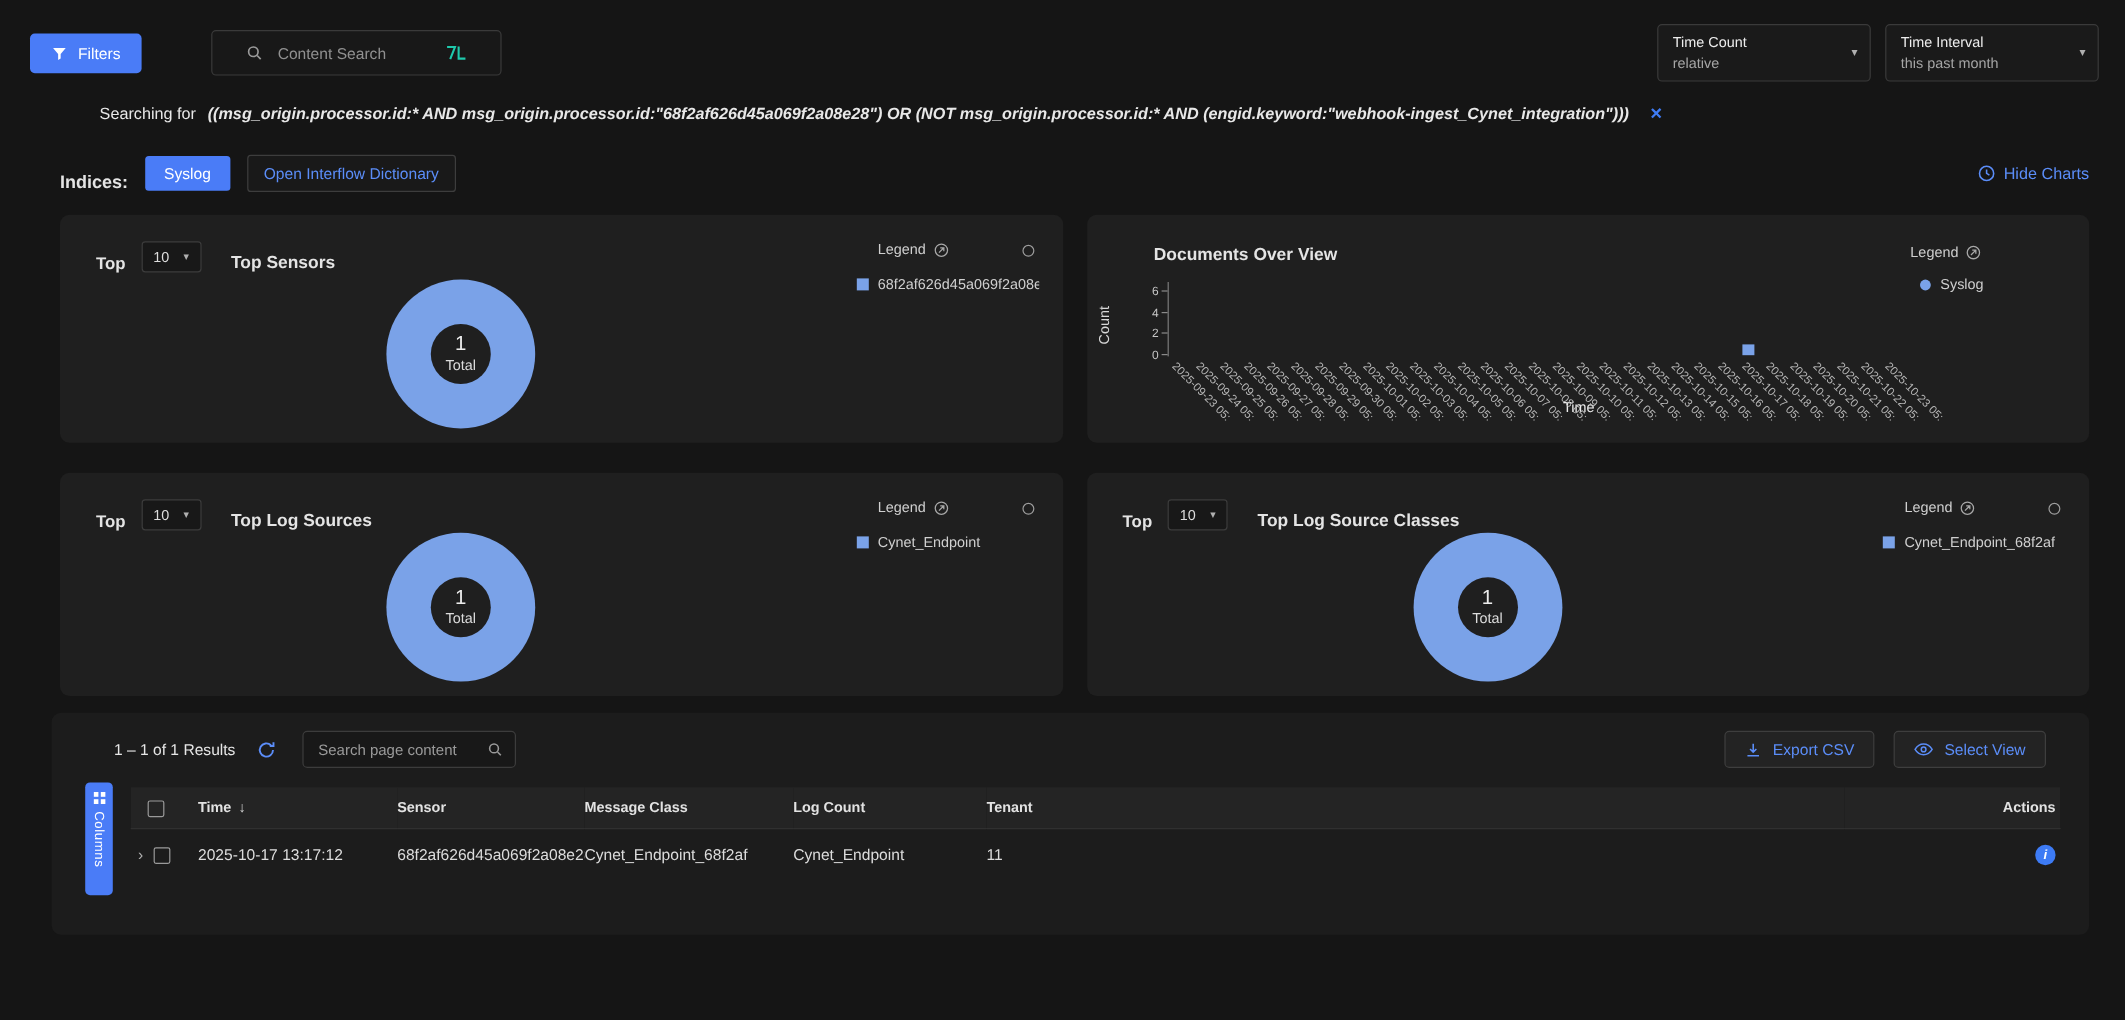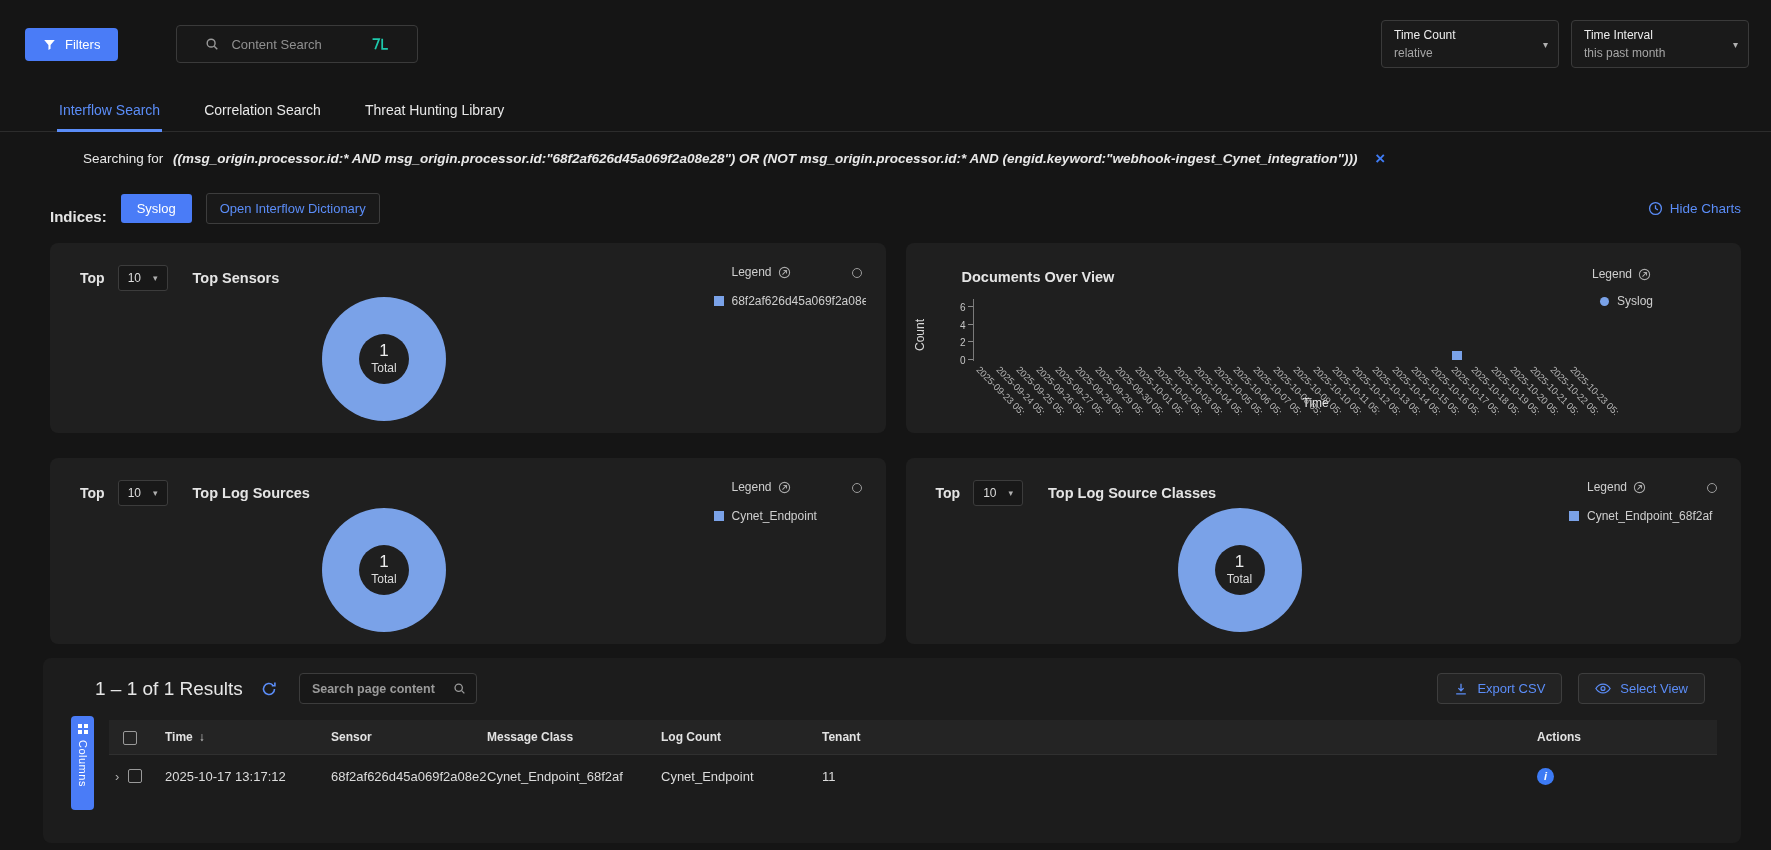--- a/index.html
+++ b/index.html
@@ -42,21 +42,21 @@
                 font-size:13px; cursor:pointer; font-family:inherit; }
   .btn-dict { background:#191919; color:var(--blue); border:1px solid #3d3d3d; border-radius:3px;
               padding:7px 13px; font-size:13px; cursor:pointer; font-family:inherit; }
   .hide-charts { margin-left:auto; display:flex; align-items:center; gap:7px; color:var(--blue);
                  font-size:13.5px; cursor:pointer; }
 
   
   .charts { display:grid; grid-template-columns:1fr 1fr; grid-template-rows:190px 186px; gap:25px 20px;
             margin:18px 30px 0 50px; }
   .panel { position:relative; background:#1f1f1f; border-radius:8px; overflow:hidden; }
-  .phead { position:absolute; top:22px; left:30px; display:flex; align-items:center; gap:13px; }
+  .phead { position:absolute; top:22px; left:30px; display:flex; align-items:flex-end; gap:13px; }
   .top-label { font-weight:bold; font-size:14px; }
   .top-select { display:flex; align-items:center; gap:12px; border:1px solid #3c3c3c; background:#181818;
                 border-radius:3px; padding:5px 9px; font-size:12px; color:#ddd; cursor:pointer; }
   .top-select .tscaret { font-size:9px; color:#b0b0b0; }
   .ptitle { font-weight:bold; font-size:14.5px; margin-left:12px; }
   .plegend { position:absolute; top:22px; right:20px; width:172px; overflow:hidden; font-size:12px; color:#cfcfcf; }
   .plegend .l1 { display:flex; align-items:center; gap:6px; margin-left:38px; cursor:pointer; }
   .plegend .l2 { display:flex; align-items:center; gap:8px; margin-top:15px; margin-left:20px;
                  white-space:nowrap; cursor:pointer; }
   .sq { width:10px; height:10px; background:var(--chart-blue); flex:0 0 auto; }
@@ -83,42 +83,42 @@
   .xlab { position:absolute; top:57px; transform-origin:0 0; transform:rotate(45deg); font-size:9.5px;
           color:#b6b6b6; white-space:nowrap; }
   .vbar { position:absolute; bottom:0; width:10px; background:var(--chart-blue); }
   .count-label { position:absolute; left:-98px; top:21px; width:90px; text-align:center;
                  transform:rotate(-90deg); font-size:12px; color:#d8d8d8; }
   .time-title { position:absolute; left:330px; top:89px; font-size:12px; color:#ededed; }
 
   
   .results { position:relative; margin:14px 30px 0 43px; height:185px; background:#1c1c1c; border-radius:8px; }
   .rtoolbar { display:flex; align-items:center; padding:15px 36px 0 52px; }
-  .rcount { font-size:19px; color:#e6e6e6; }
+  .rcount { font-size:13px; color:#e6e6e6; }
   .refresh { margin-left:18px; color:var(--blue); display:flex; cursor:pointer; }
   .page-search { margin-left:22px; display:flex; align-items:center; width:178px; height:31px;
                  border:1px solid #3c3c3c; border-radius:4px; background:#181818; padding:0 10px; gap:8px; }
   .page-search input { flex:1; min-width:0; background:transparent; border:none; outline:none; color:#f9a8d4;
-                       font-size:12.5px; font-family:inherit;font-weight:bold; }
+                       font-size:12.5px; font-family:inherit; }
   .page-search input::placeholder { color:#9a9a9a; }
   .rbtn { display:flex; align-items:center; gap:9px; border:1px solid #3e3e3e; background:#232323;
           color:var(--blue); font-size:13px; padding:7px 16px; border-radius:4px; cursor:pointer;
           font-family:inherit; }
   .rbtn.export { margin-left:auto; }
   .rbtn.view { margin-left:16px; }
   .columns-tab { position:absolute; left:28px; top:58px; width:23px; height:94px; background:var(--accent);
                  border-radius:4px; display:flex; flex-direction:column; align-items:center; padding-top:8px;
                  gap:6px; color:#fff; cursor:pointer; }
   .col-text { writing-mode:vertical-rl; font-size:11px; letter-spacing:0.5px; }
   .rtable { position:absolute; left:66px; right:24px; top:62px; table-layout:fixed; border-collapse:collapse;
             width:calc(100% - 90px); }
   .rtable th { text-align:left; font-size:12px; font-weight:bold; color:#e2e2e2; padding:10px 4px 9px 0;
                background:#242424; border-bottom:1px solid #303030; overflow:hidden; white-space:nowrap; }
   .rtable td { font-size:13px; color:#dcdcdc; padding:13px 4px 12px 0; overflow:hidden; white-space:nowrap; }
-  .rtable .center { text-align:left; }
+  .rtable .center { text-align:right; }
   .cb { display:inline-block; width:14px; height:14px; border:1.5px solid #9a9a9a; border-radius:2px;
         background:transparent; cursor:pointer; vertical-align:middle; }
   th .cb { margin-left:14px; }
   .rowctl { display:flex; align-items:center; gap:9px; padding-left:6px; }
   .chev { color:#b0b0b0; font-size:13px; cursor:pointer; }
   .sort { margin-left:6px; color:#cfcfcf; font-size:12px; }
   .info { display:inline-flex; width:17px; height:17px; border-radius:50%; background:#3d7bf5; color:#fff;
           align-items:center; justify-content:center; font-size:11px; font-weight:bold; font-style:italic;
           cursor:pointer; }
   svg { display:block; }
@@ -161,25 +161,20 @@
       <div class="tb-value">relative</div>
       <span class="caret">▾</span>
     </div>
     <div class="time-box">
       <div class="tb-label">Time Interval</div>
       <div class="tb-value">this past month</div>
       <span class="caret">▾</span>
     </div>
   </div>
 
-  <div class="tabbar">
-    <div class="tab active">Interflow Search</div>
-    <div class="tab">Correlation Search</div>
-    <div class="tab">Threat Hunting Library</div>
-  </div>
 
   <div class="query-line">
     <span>Searching for</span>
     <span class="q">((msg_origin.processor.id:* AND msg_origin.processor.id:"68f2af626d45a069f2a08e28") OR (NOT msg_origin.processor.id:* AND (engid.keyword:"webhook-ingest_Cynet_integration")))</span>
     <span class="xbtn">×</span>
   </div>
 
   <div class="indices">
     <span class="indices-label">Indices:</span>
     <button class="btn-syslog">Syslog</button>

